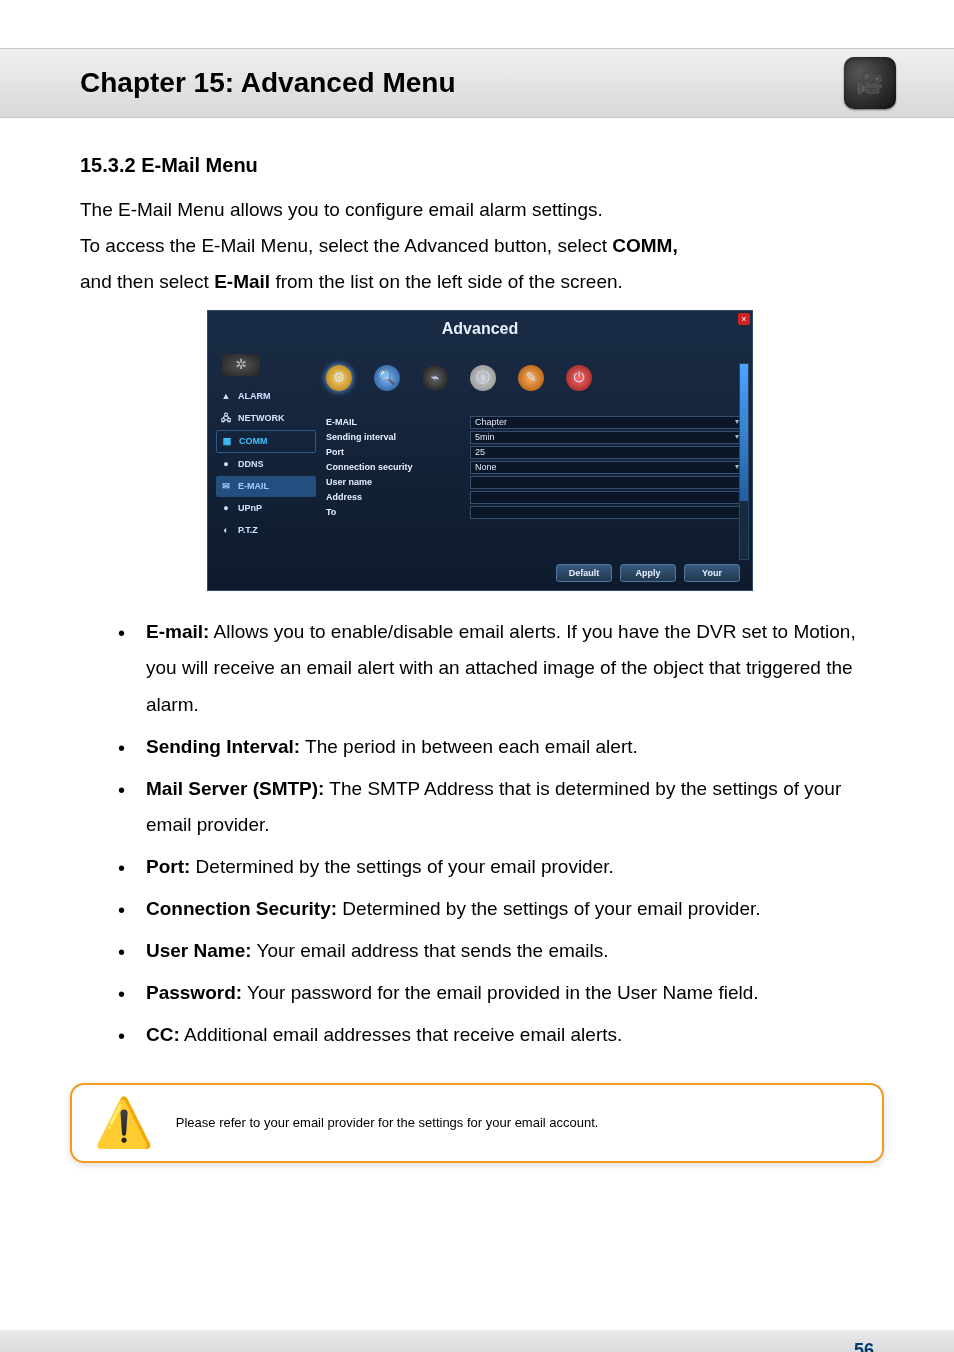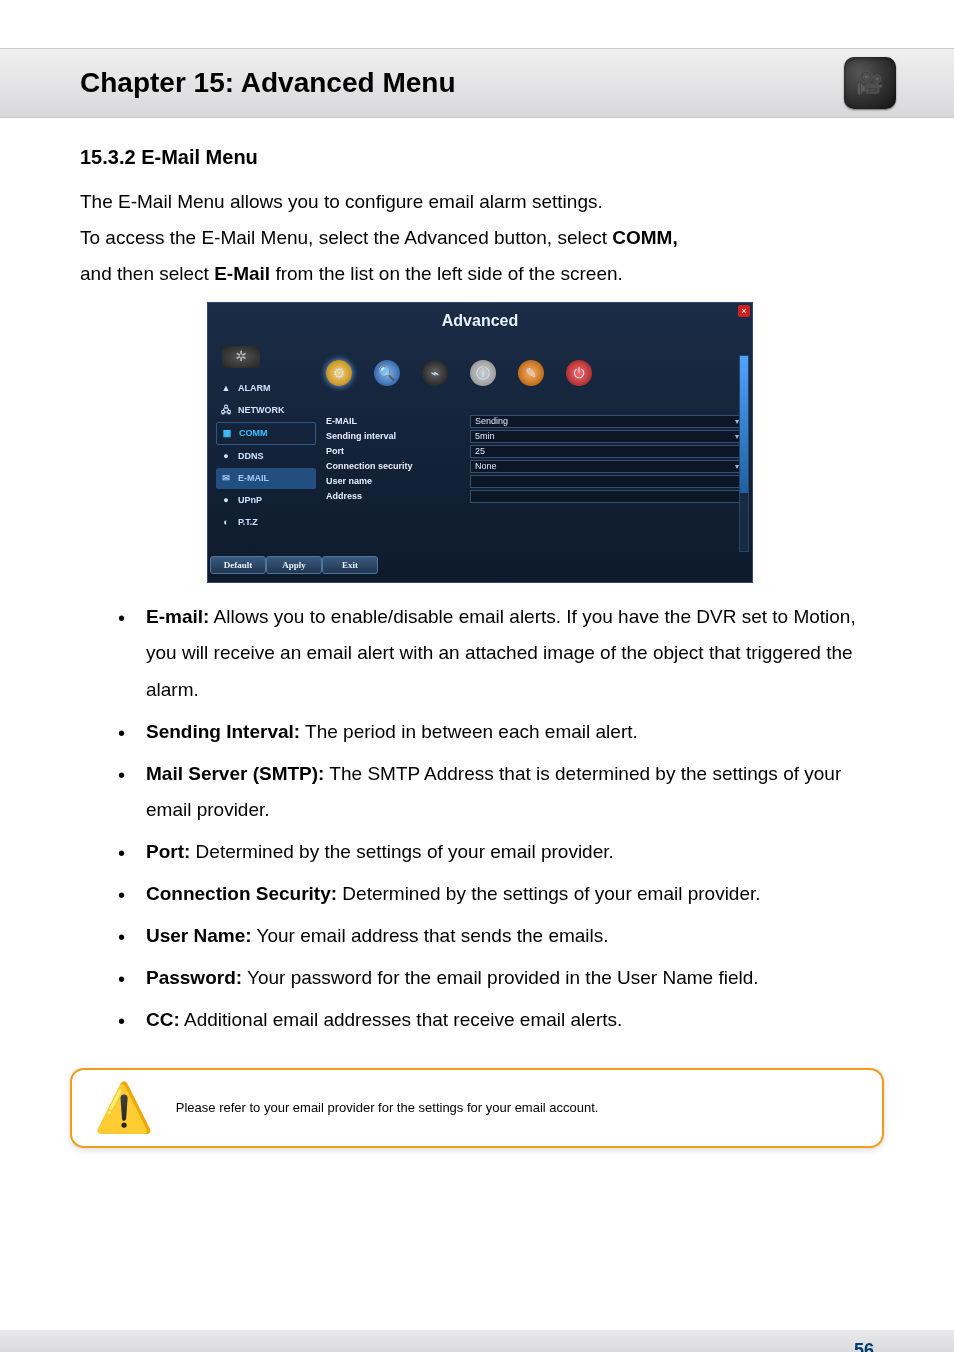--- a/index.html
+++ b/index.html
@@ -43,36 +43,36 @@
     align-items: center;
     justify-content: center;
     box-shadow: 0 2px 4px rgba(0,0,0,.4) inset, 0 1px 2px rgba(0,0,0,.5);
     margin-right: 40px;
   }
   .cam-icon-wrap span {
     color: #f7931e;
     font-size: 22px;
   }
   .content {
-    padding: 16px 80px 0 80px;
+    padding: 24px 80px 0 80px;
     font-size: 19px;
     line-height: 1.9;
   }
   .content h2 {
     font-size: 20px;
     margin: 4px 0 8px 0;
   }
   .figure {
     margin: 10px auto 14px auto;
     width: 540px;
   }
   ul.def {
     list-style: none;
     padding: 0;
-    margin: 16px 0 0 38px;
+    margin: 23px 0 0 38px;
   }
   ul.def > li {
     position: relative;
     padding-left: 28px;
     margin-bottom: 6px;
     line-height: 1.9;
   }
   ul.def > li::before {
     content: "•";
     position: absolute;
@@ -218,23 +218,23 @@
     font-size: 9px;
     padding: 0 4px;
     display: flex;
     align-items: center;
     justify-content: space-between;
     box-sizing: border-box;
   }
   .field .caret { color:#9fb8d6; font-size:8px; }
   .dvr-buttons {
     display: flex;
-    justify-content: flex-start;
+    justify-content: flex-end;
+    gap: 8px;
     padding: 18px 10px 2px 0;
-    font-family: Liberation Serif, serif;
   }
   .dvr-btn {
     min-width: 54px;
     height: 16px;
     background: linear-gradient(#3a5a80,#22374f);
     border: 1px solid #4d759f;
     border-radius: 3px;
     color: #e8f0ff;
     font-size: 9px;
     font-weight: bold;
@@ -323,21 +323,21 @@
             <div class="tab-ico" style="background:radial-gradient(#666,#111)">⌁</div>
             <div class="tab-ico" style="background:radial-gradient(#d0d0d0,#888)">ⓘ</div>
             <div class="tab-ico" style="background:radial-gradient(#ffb060,#a05000)">✎</div>
             <div class="tab-ico" style="background:radial-gradient(#ff6b6b,#8a1a1a)">⏻</div>
           </div>
 
           <div class="dvr-form">
             <div class="form-row">
               <span class="lbl">E-MAIL</span>
               <div class="field">
-                  <span>Sending</span>
+                  <span>Chapter</span>
                   <span class="caret">▾</span>
                 </div>
             </div>
             <div class="form-row">
               <span class="lbl">Sending interval</span>
               <div class="field">
                   <span>5min</span>
                   <span class="caret">▾</span>
                 </div>
             </div>
@@ -355,35 +355,41 @@
                 </div>
             </div>
             <div class="form-row">
               <span class="lbl">User name</span>
               <div class="field">
                   <span></span>
                 </div>
             </div>
             <div class="form-row">
               <span class="lbl">Address</span>
+              <div class="field">
+                  <span></span>
+                </div>
+            </div>
+            <div class="form-row">
+              <span class="lbl">To</span>
               <div class="field">
                   <span></span>
                 </div>
             </div>
           </div>
         </div>
 
         <div class="dvr-scroll">
             <div class="thumb"></div>
           </div>
 
         <div class="dvr-buttons">
           <div class="dvr-btn">Default</div>
           <div class="dvr-btn">Apply</div>
-          <div class="dvr-btn">Exit</div>
+          <div class="dvr-btn">Your</div>
         </div>
       </div>
     </div>
 
     <ul class="def">
       <li><b>E-mail:</b><span> Allows you to enable/disable email alerts. If you have the DVR set to Motion, you will receive an email alert with an attached image of the object that triggered the alarm.</span></li>
       <li><b>Sending Interval:</b><span> The period in between each email alert.</span></li>
       <li><b>Mail Server (SMTP):</b><span> The SMTP Address that is determined by the settings of your email provider.</span></li>
       <li><b>Port:</b><span> Determined by the settings of your email provider.</span></li>
       <li><b>Connection Security:</b><span> Determined by the settings of your email provider.</span></li>

